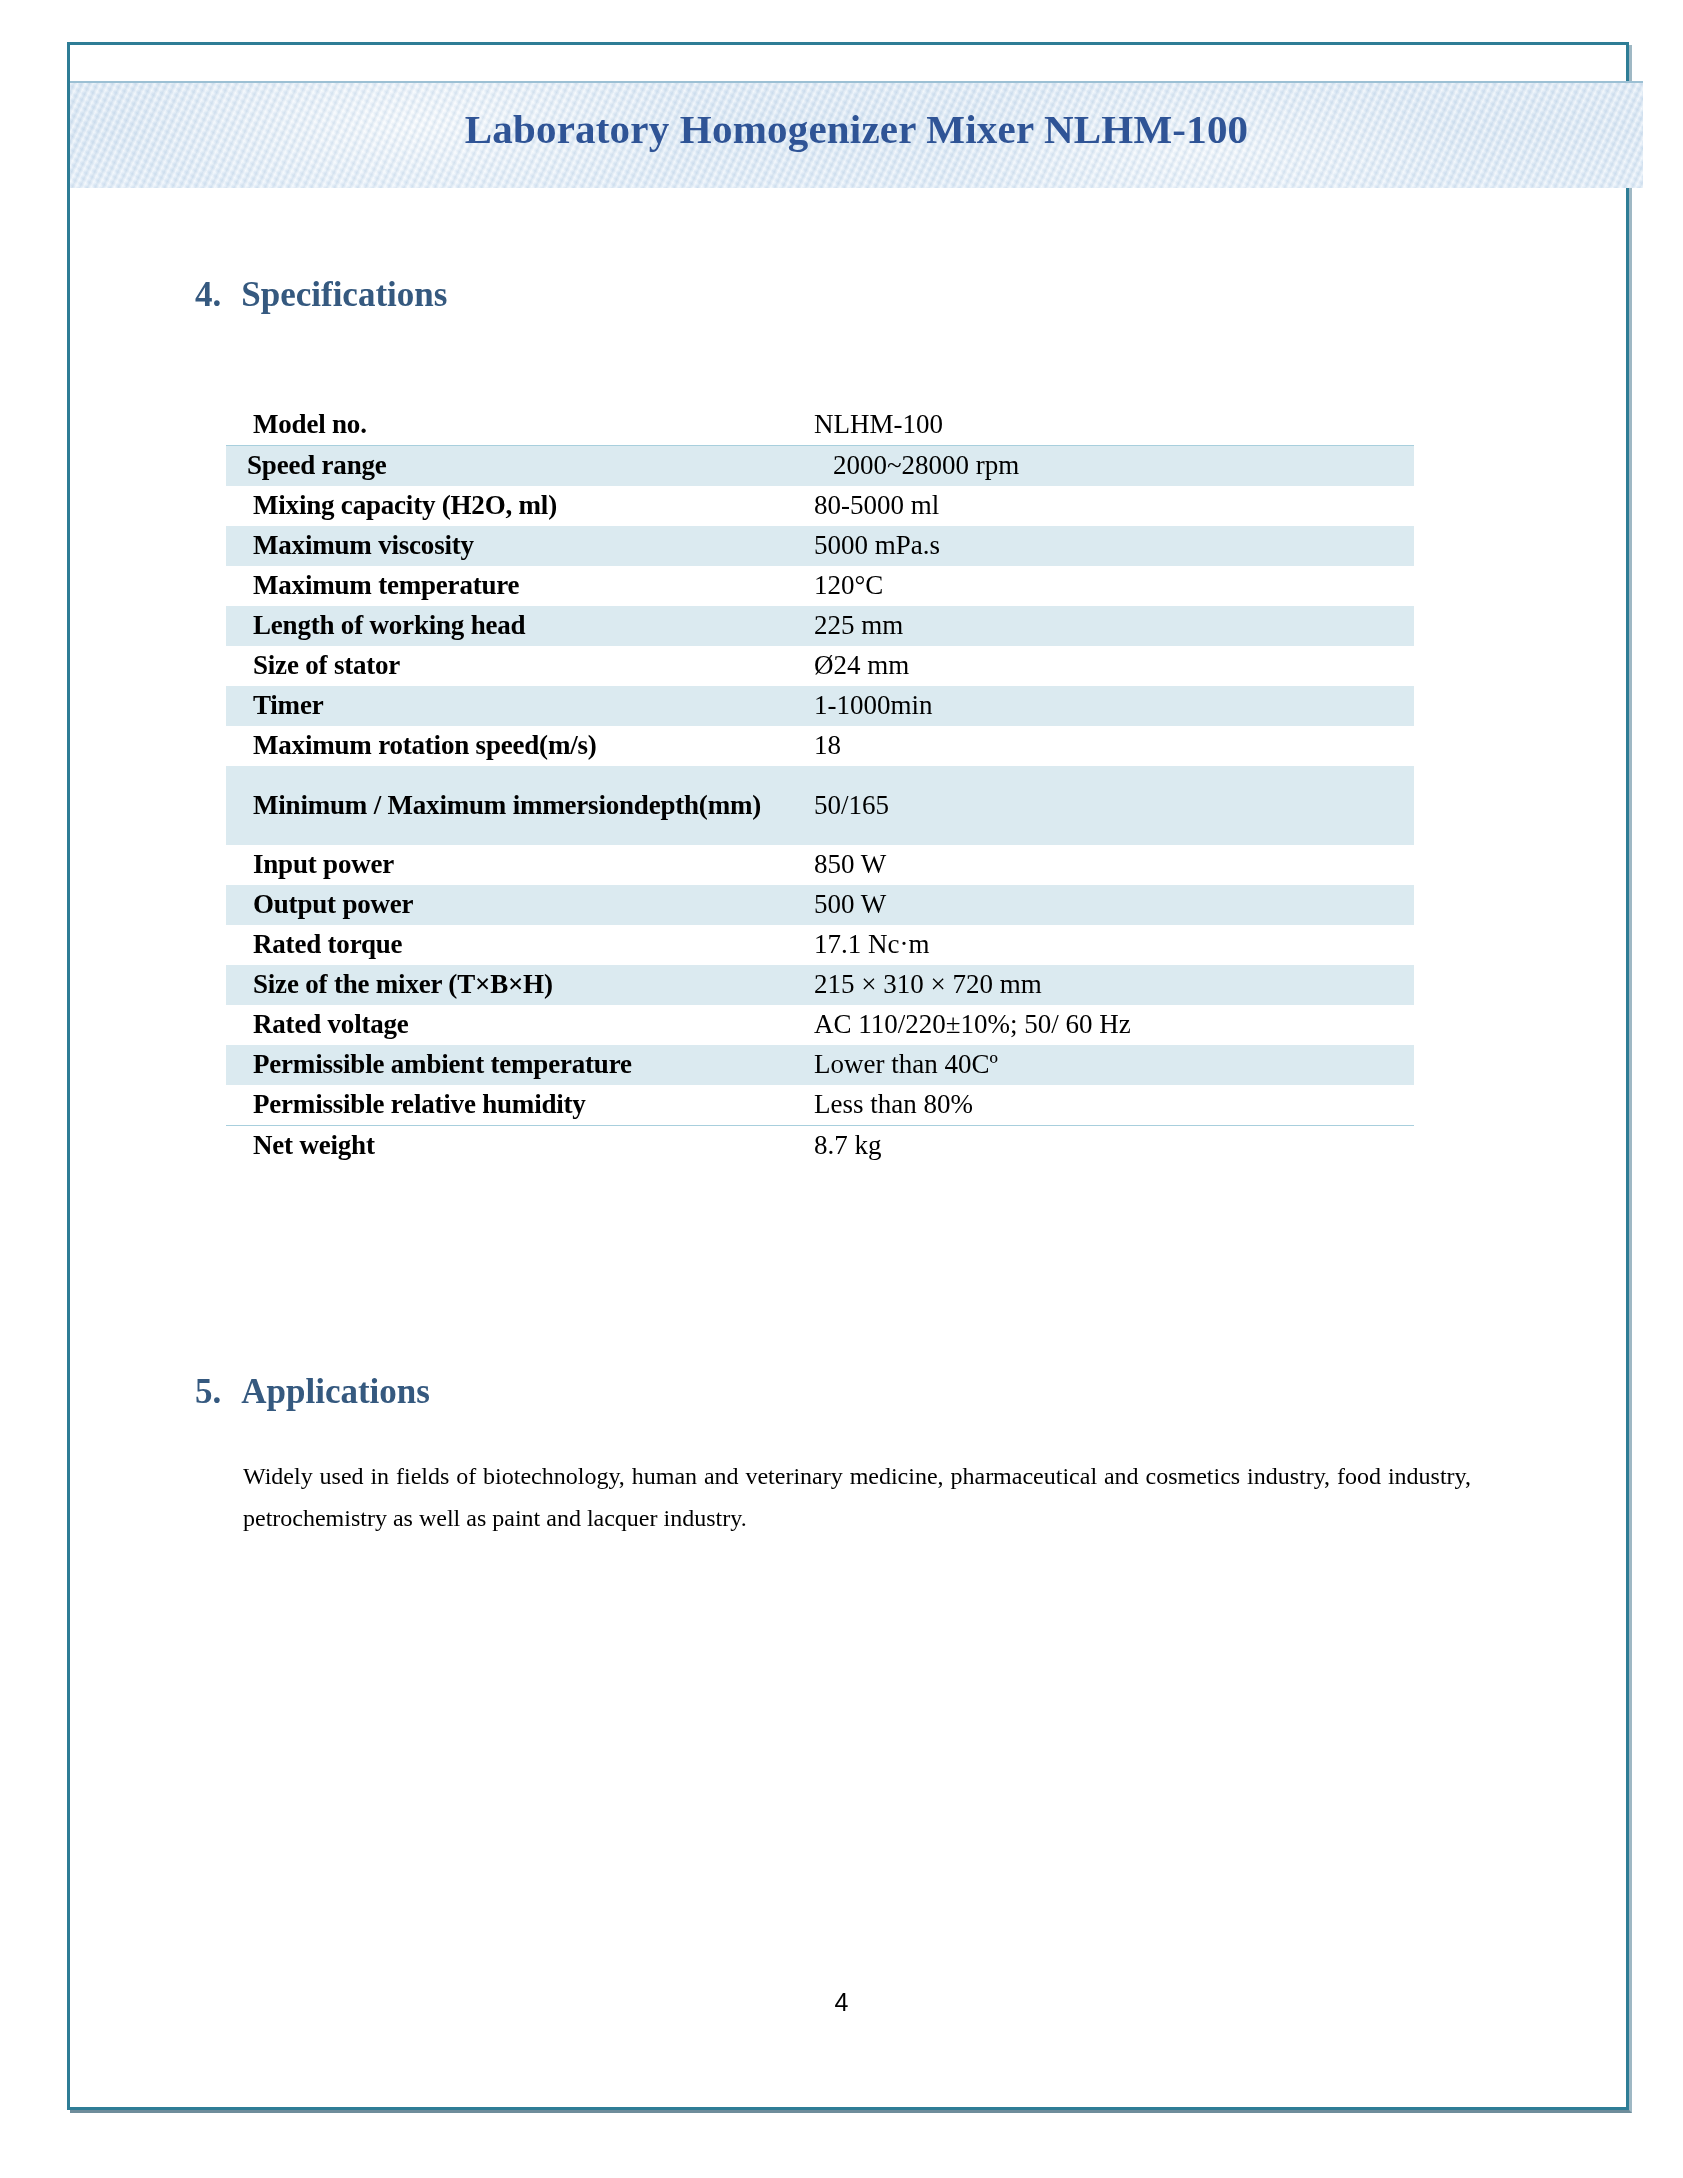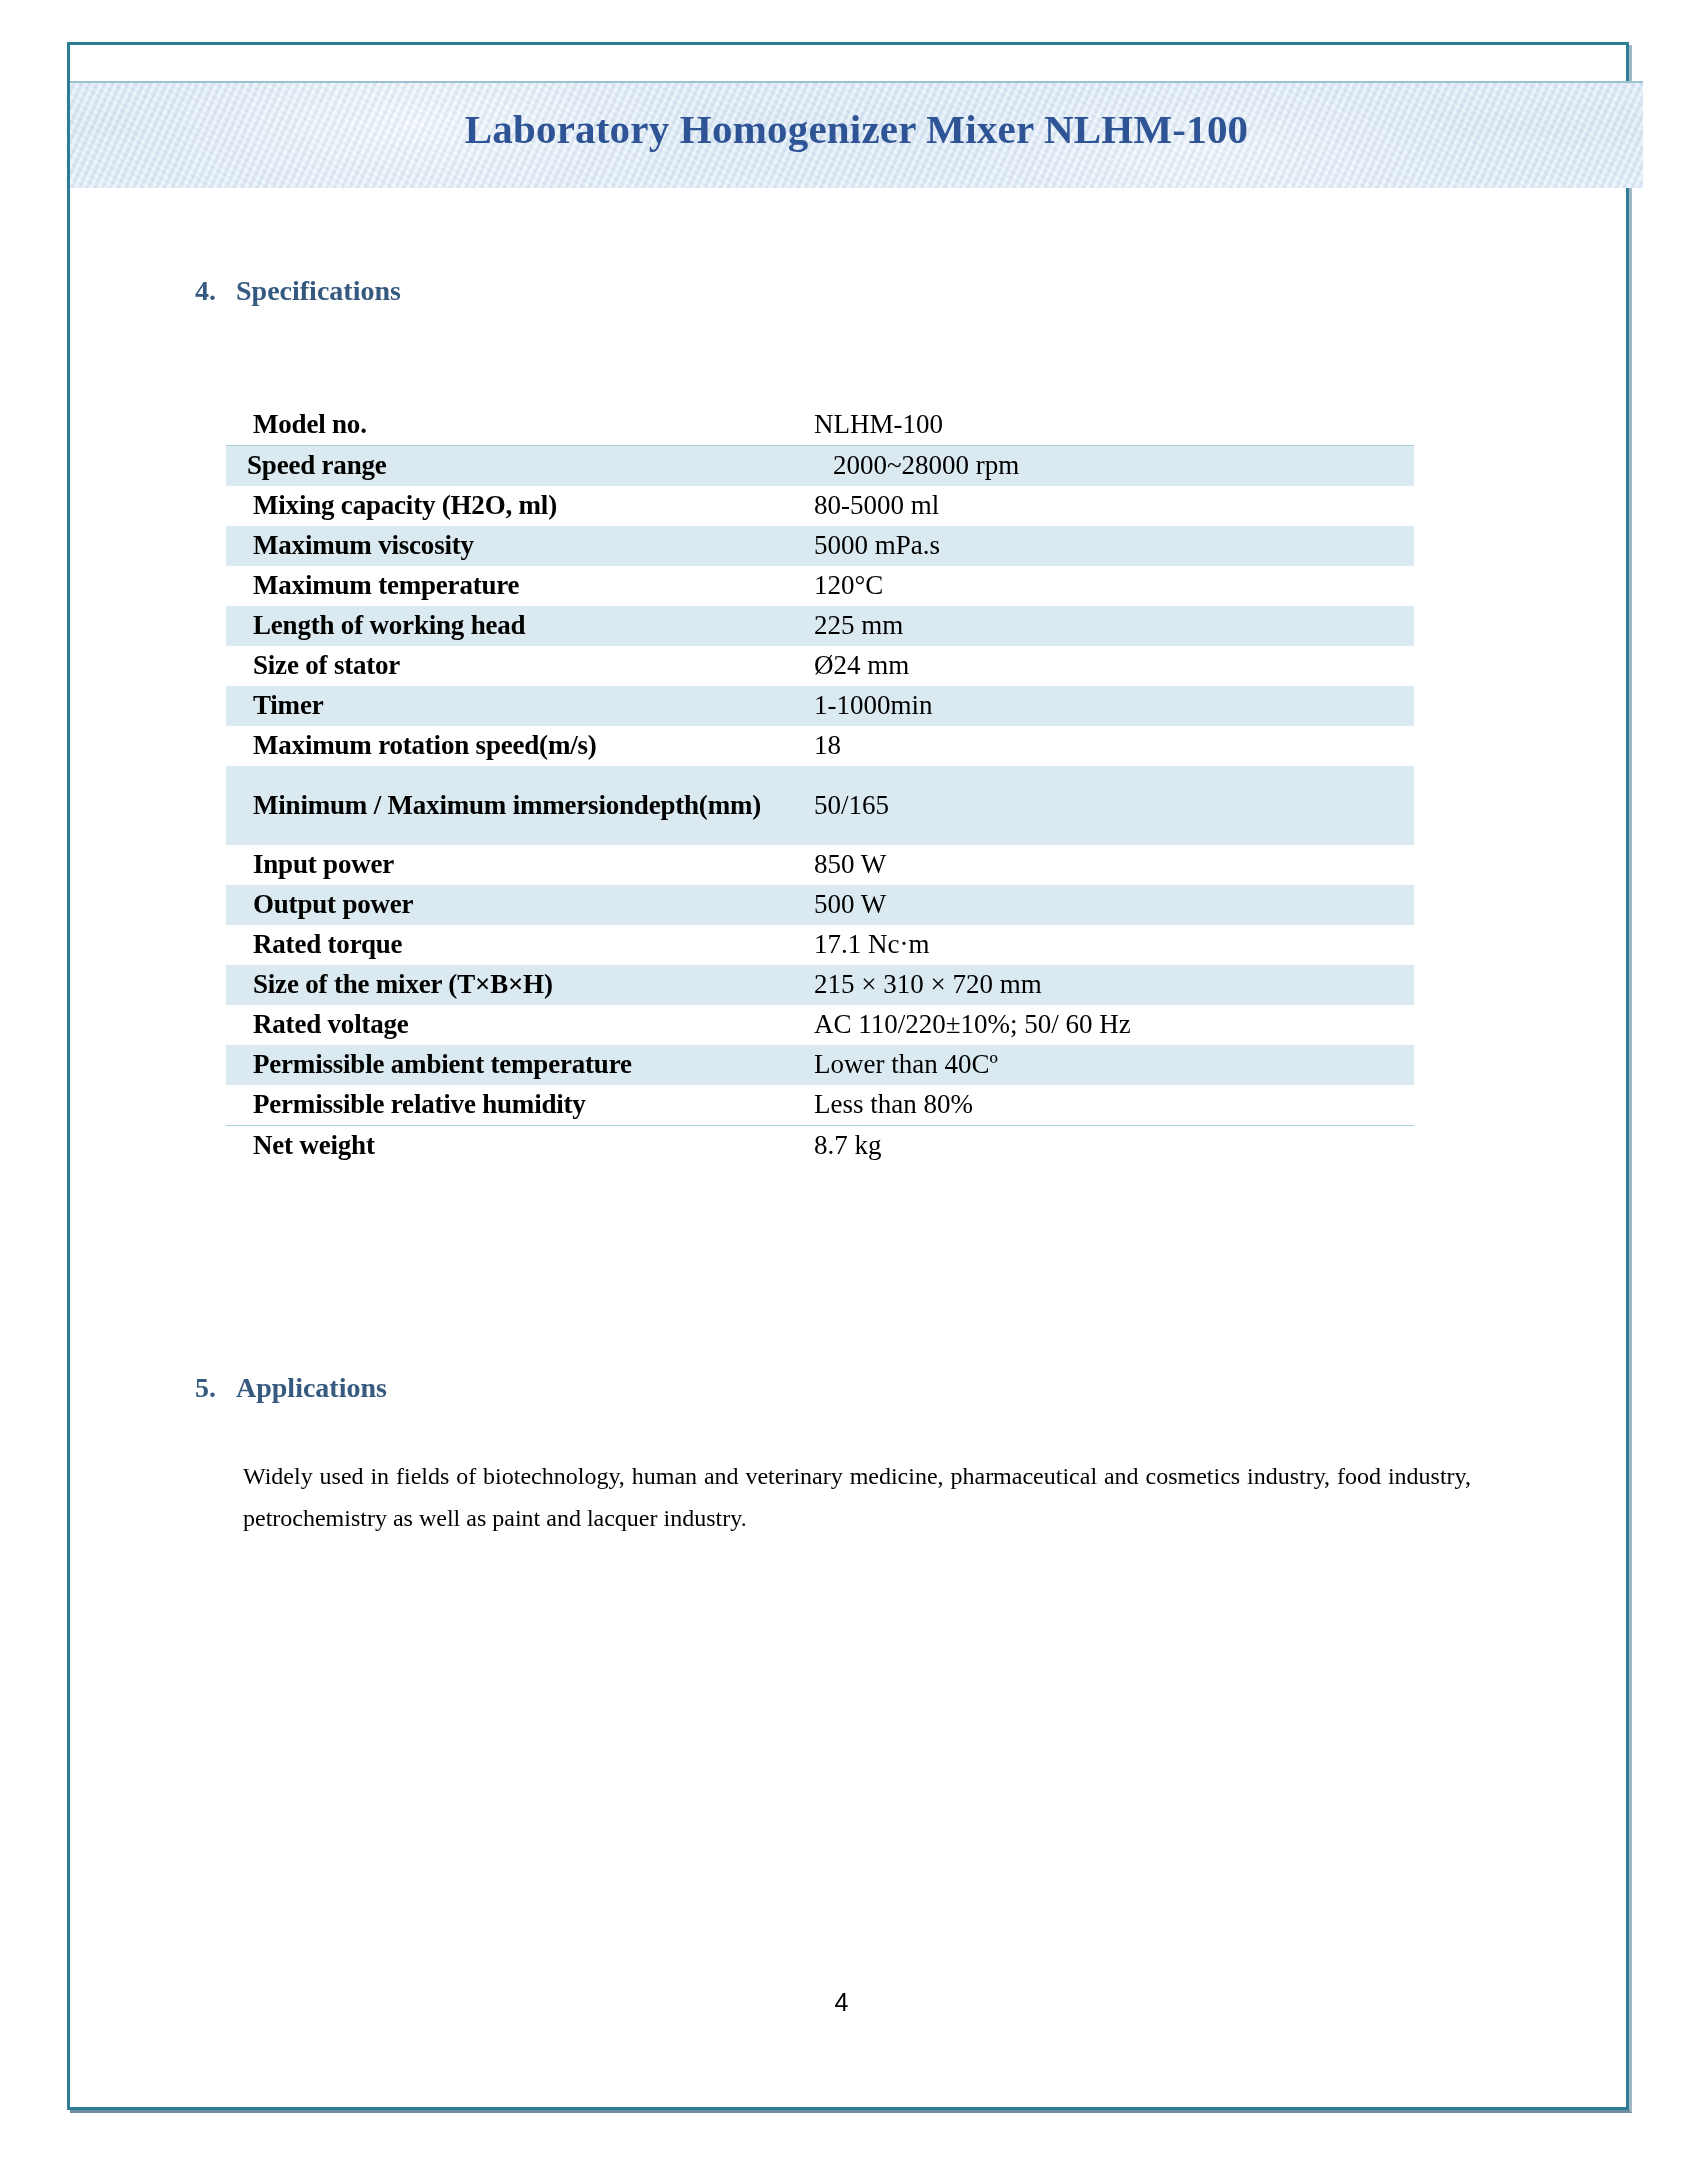--- a/index.html
+++ b/index.html
@@ -82,21 +82,21 @@
     letter-spacing: 0.2px;
     color: #2f5496;
     white-space: nowrap;
   }
 
   
   .section-heading {
     position: absolute;
     font-family: "Liberation Serif", "DejaVu Serif", serif;
     font-weight: bold;
-    font-size: 28px;
+    font-size: 35px;
     color: #35597f;
     white-space: nowrap;
   }
   .section-heading .num { margin-right: 20px; }
   #heading-specs { left: 195px; top: 275px; }
   #heading-apps  { left: 195px; top: 1372px; }
 
   
   .spec-table {
     position: absolute;

